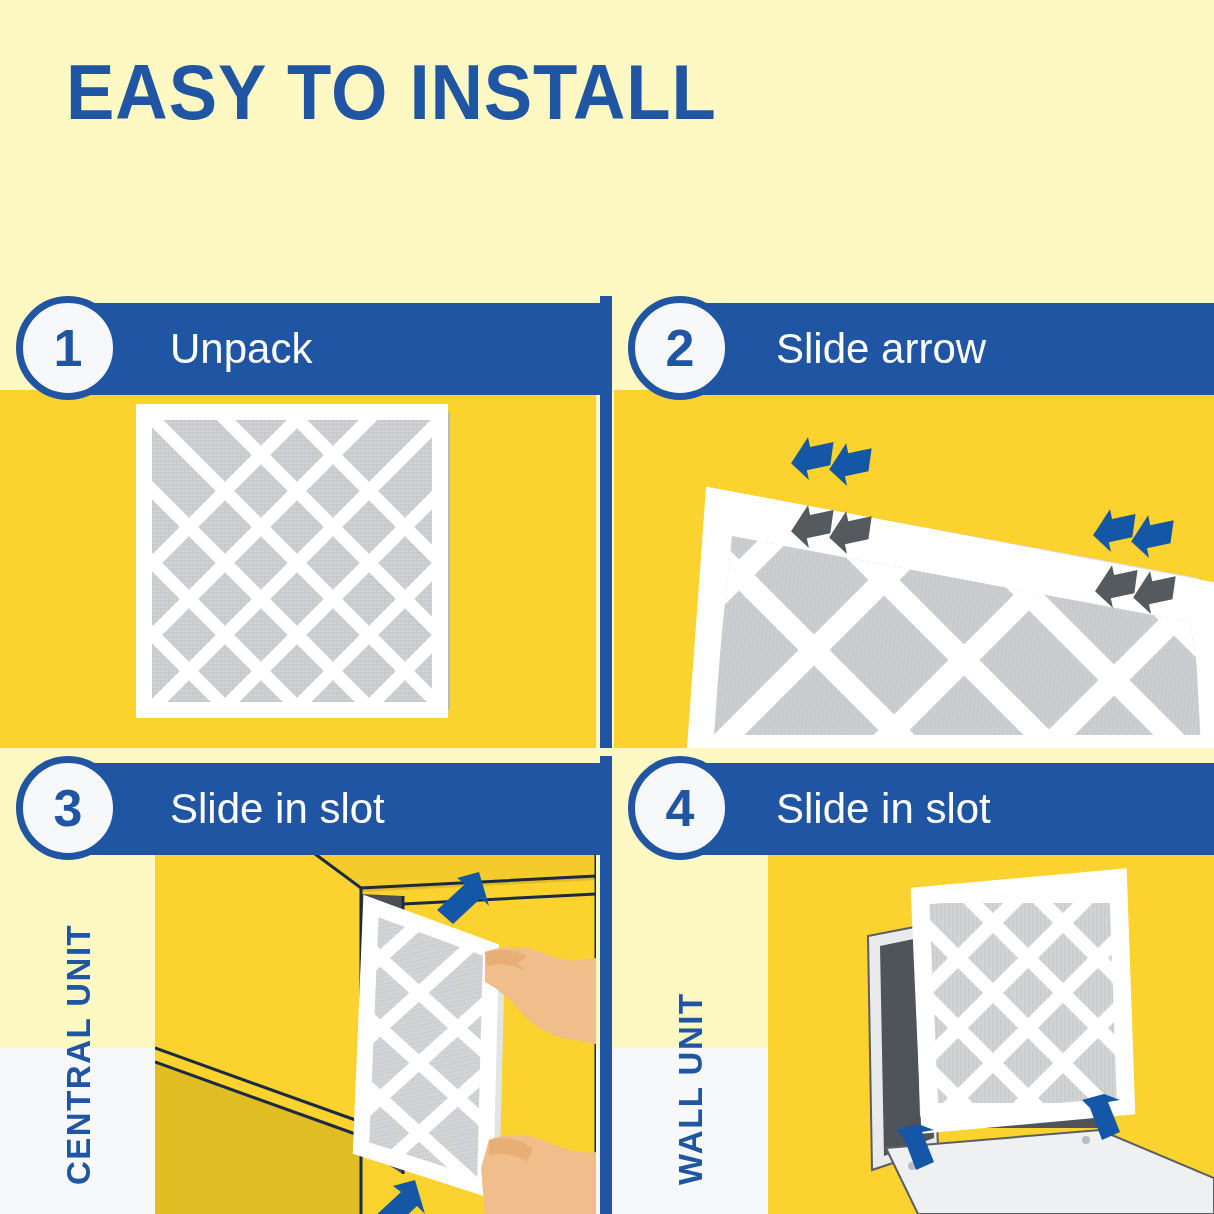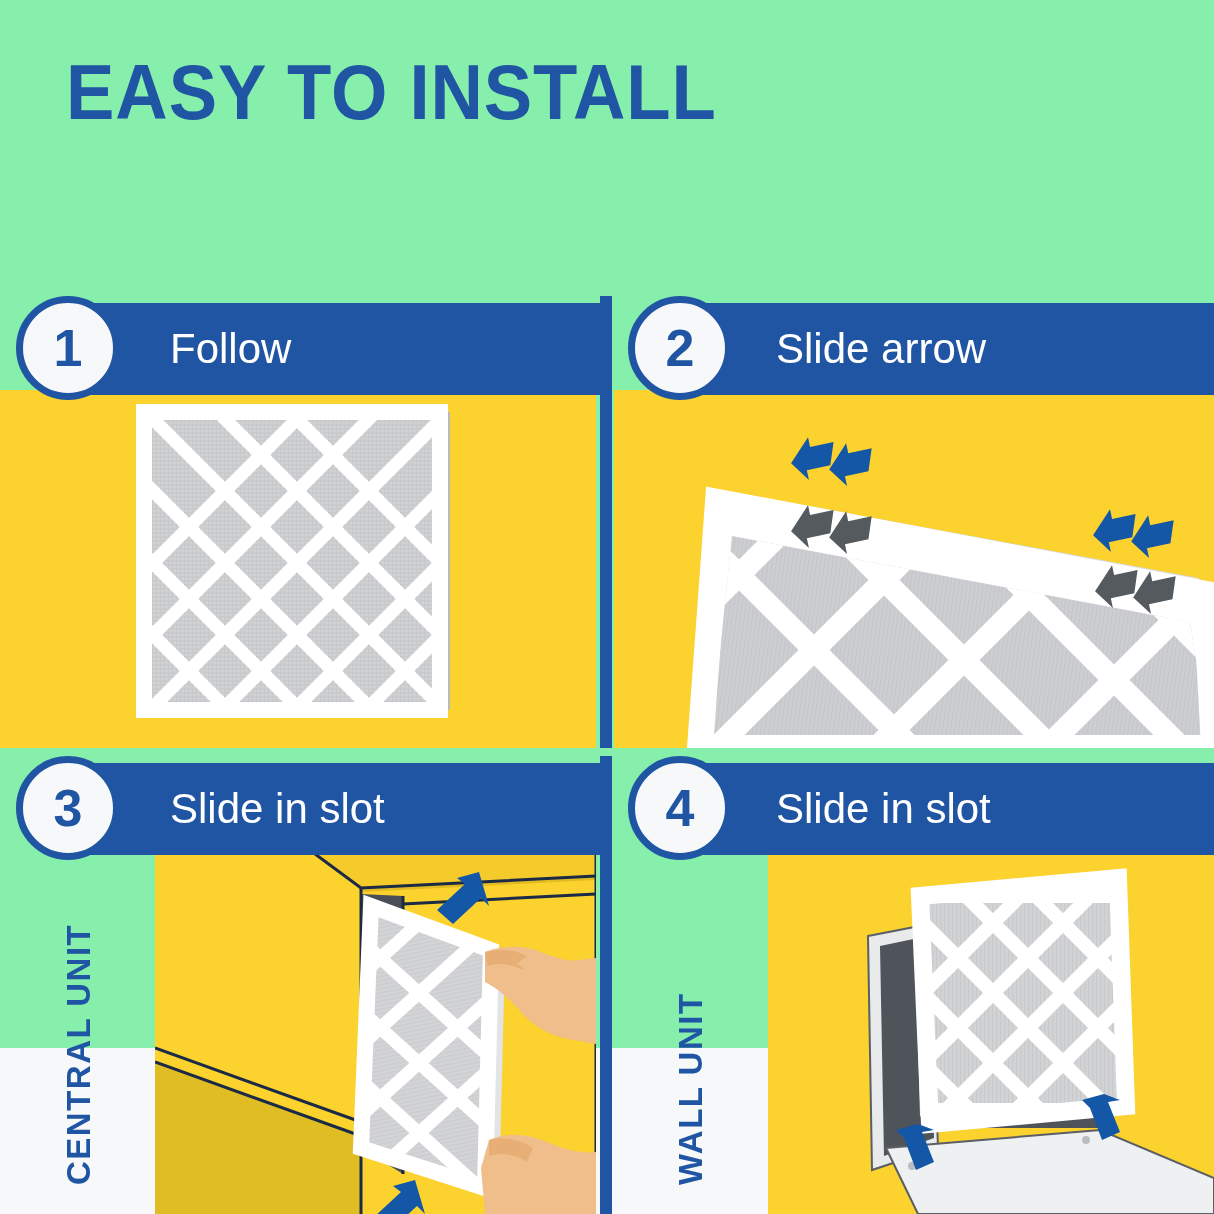--- a/index.html
+++ b/index.html
@@ -14,21 +14,21 @@
     font-family: "Liberation Sans", sans-serif;
     overflow: hidden;
     position: relative;
   }
 
   #page {
     position: absolute;
     left: 0; top: 0;
     width: 1214px;
     height: 1048px;
-    background: #86efac;
+    background: #fef9c3;
   }
 
   
   .title {
     position: absolute;
     left: 66px;
     top: 50px;
     font-size: 78px;
     line-height: 84px;
     font-weight: bold;
@@ -379,21 +379,21 @@
       <g>
         <path d="M150,276 L128,282 L136,290 L148,322 L166,314 L154,284 L166,282 Z" fill="#1457a6"></path>
       </g>
       <g>
         <path d="M336,246 L314,252 L322,260 L334,292 L352,284 L340,254 L352,252 Z" fill="#1457a6"></path>
       </g>
     </svg>
   </div>
 
   <div class="step-bar" id="bar1">
-    <span class="step-label" id="label1">Follow</span>
+    <span class="step-label" id="label1">Unpack</span>
   </div>
   <div class="step-circle" id="circle1">
     <span class="step-number">1</span>
   </div>
 
   <div class="step-bar" id="bar2">
     <span class="step-label" id="label2">Slide arrow</span>
   </div>
   <div class="step-circle" id="circle2">
     <span class="step-number">2</span>

